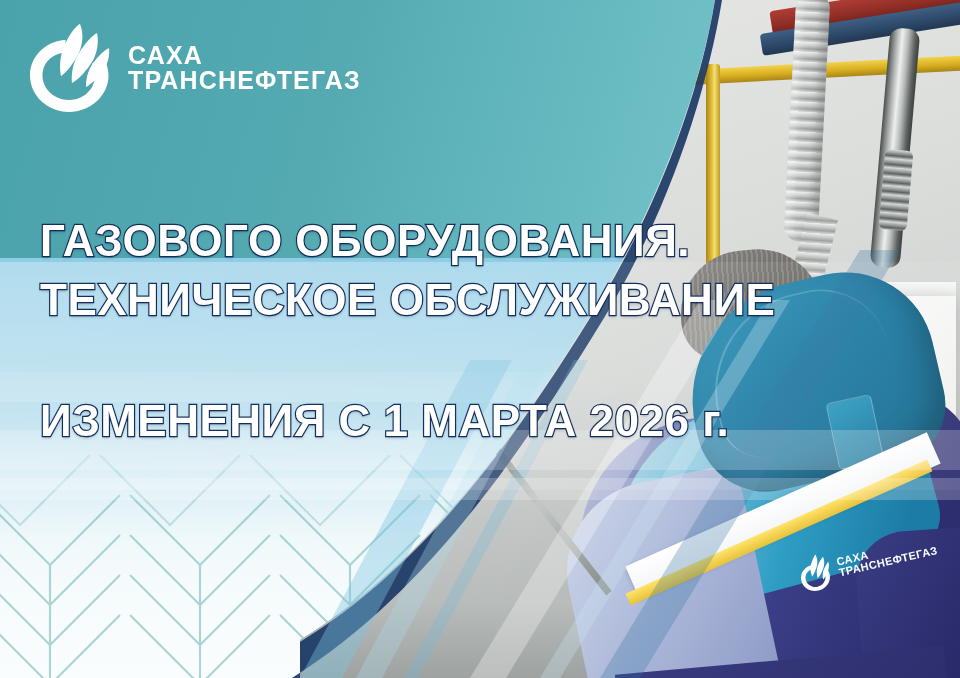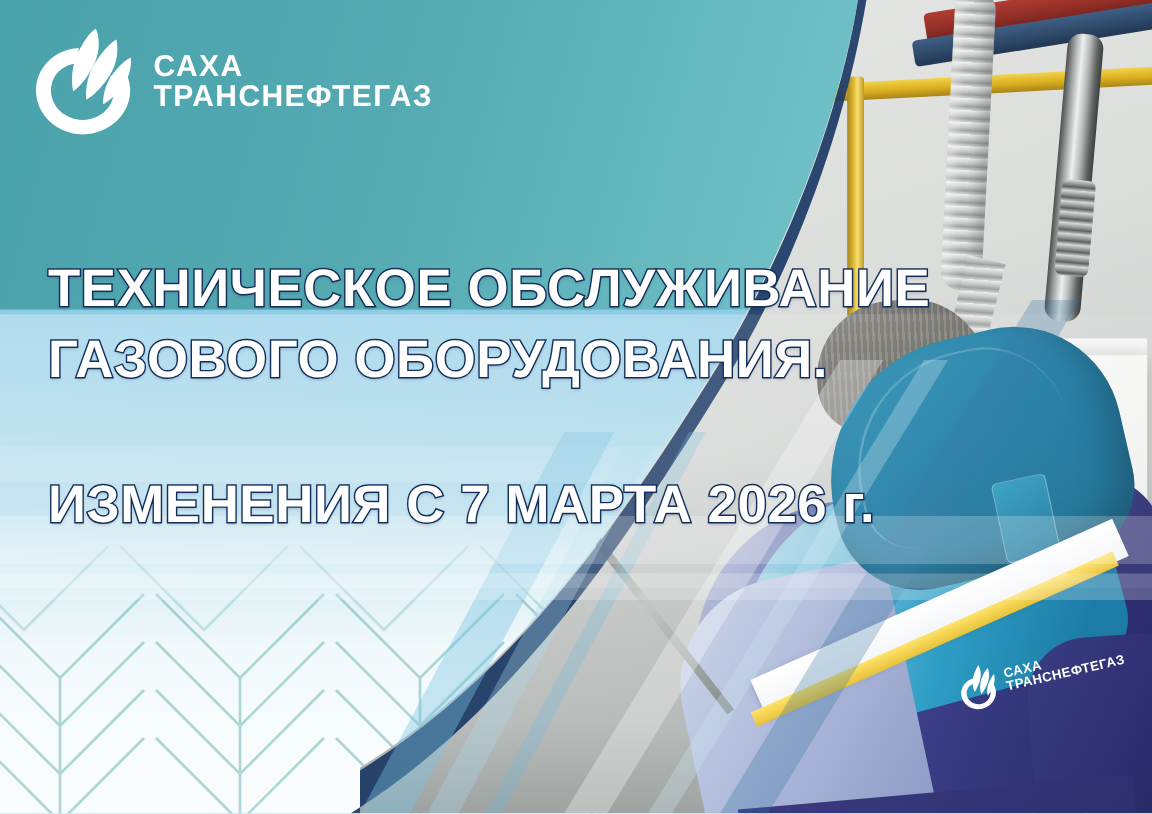--- a/index.html
+++ b/index.html
@@ -368,21 +368,21 @@
       <path d="M69,11 C69,11 73,26.5 63,41.5 C53,56.5 44,61 44,61 C44,61 41.5,45.5 51.5,30 C61.5,14.5 69,11 69,11 Z" fill="#ffffff"></path>
       <path d="M81,26 C81,26 83,38 74.5,49.5 C66,61 58,65 58,65 C58,65 57,52 65.5,40.5 C74,29 81,26 81,26 Z" fill="#ffffff"></path>
     </svg>
     <div class="brand-text">
       <span class="bt-1">САХА</span>
       <span class="bt-2">ТРАНСНЕФТЕГАЗ</span>
     </div>
   </div>
 
   <div class="headline">
+    <div class="hl-line">ГАЗОВОГО ОБОРУДОВАНИЯ.</div>
     <div class="hl-line">ТЕХНИЧЕСКОЕ ОБСЛУЖИВАНИЕ</div>
-    <div class="hl-line">ГАЗОВОГО ОБОРУДОВАНИЯ.</div>
   </div>
 
   <div class="subline">
-    <div class="sub-text">ИЗМЕНЕНИЯ С 7 МАРТА 2026 г.</div>
+    <div class="sub-text">ИЗМЕНЕНИЯ С 1 МАРТА 2026 г.</div>
   </div>
 
 </div>
 
 </body></html>

